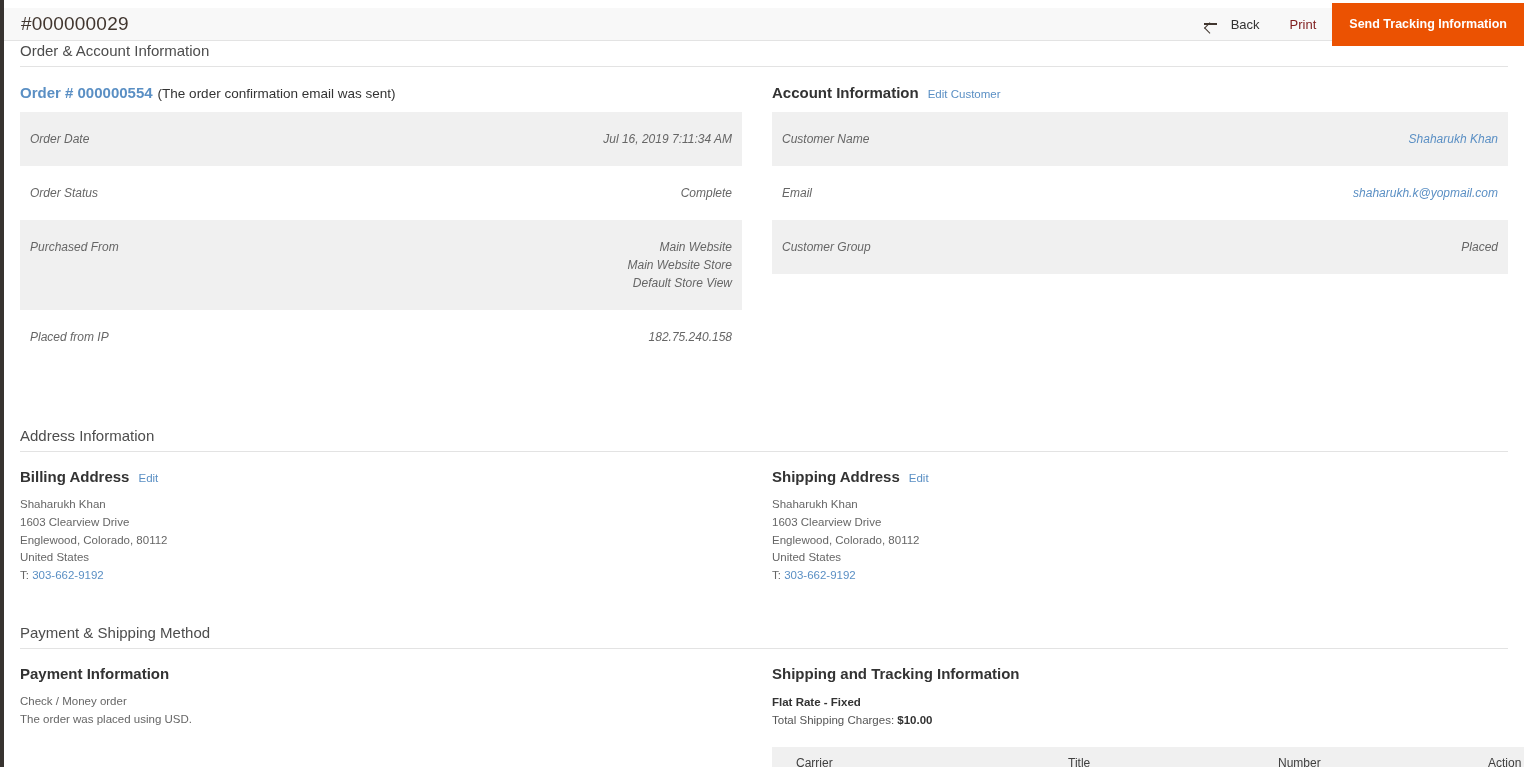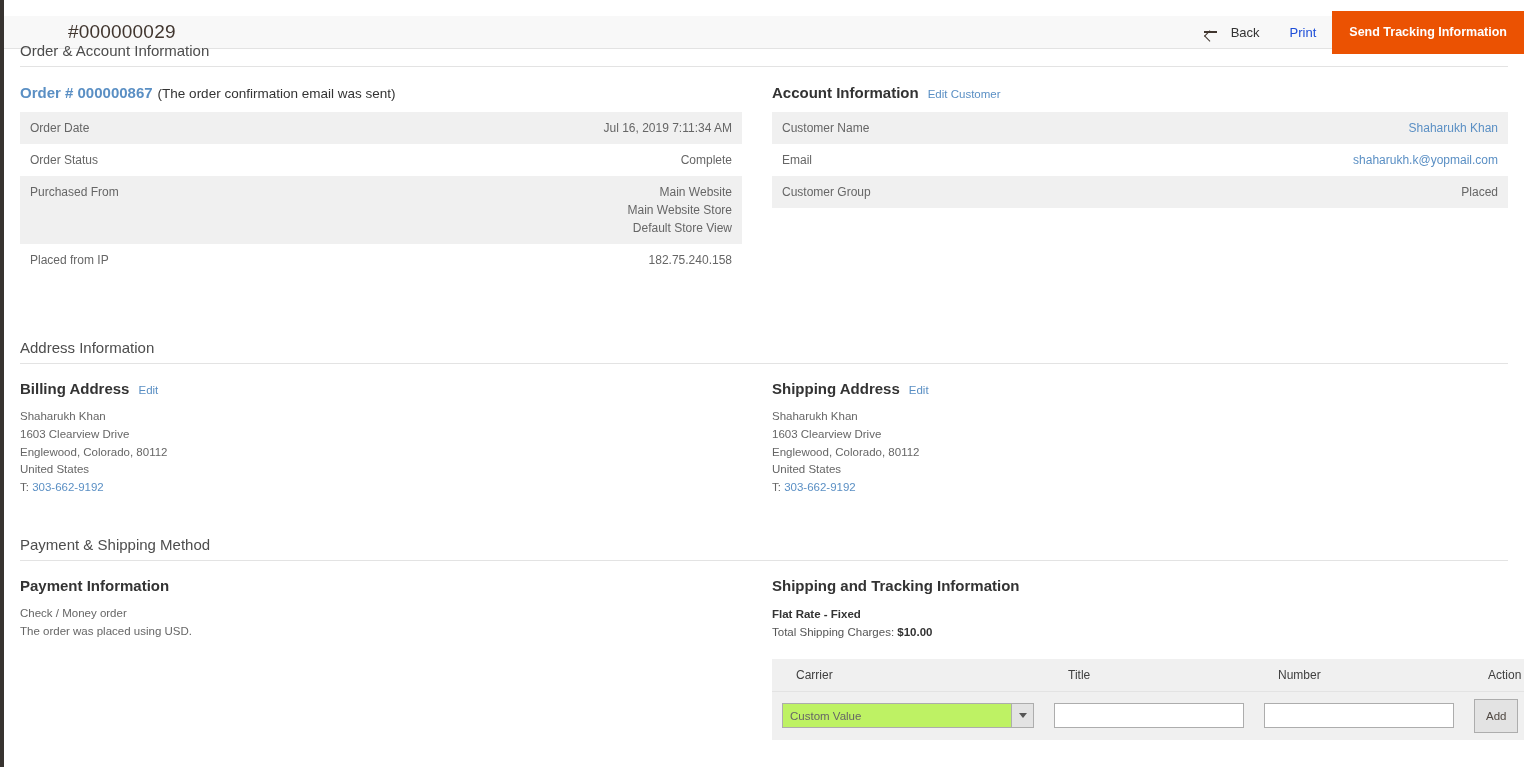--- a/index.html
+++ b/index.html
@@ -15,25 +15,25 @@
 
   
   .menu-strip {
     position: absolute; left: 0; top: 0;
     width: 4px; height: 767px;
     background: #373330;
   }
 
   
   .page-header {
-    position: absolute; left: 4px; top: 16px;
+    position: absolute; left: 4px; top: 8px;
     width: 1520px; height: 33px;
     background: #f8f8f8;
     border-bottom: 1px solid #e3e3e3;
-    display: flex; align-items: center; padding-left: 47px;
+    display: flex; align-items: center;
   }
   .page-title {
     font-size: 19px;
     color: #41362f;
     padding-left: 17px;
     font-weight: 400;
     letter-spacing: .2px;
     white-space: nowrap;
   }
   .header-actions {
@@ -52,21 +52,21 @@
     content: ""; position: absolute; left: 0; top: 5px;
     width: 13px; height: 1.5px; background: #41362f;
   }
   .arrow-left::after {
     content: ""; position: absolute; left: 0; top: 2.2px;
     width: 7px; height: 7px;
     border-left: 1.5px solid #41362f; border-bottom: 1.5px solid #41362f;
     transform: rotate(45deg); transform-origin: left bottom;
   }
   .btn-print {
-    font-size: 13px; color: #1d4ed8; background: none; border: none;
+    font-size: 13px; color: #7f1d1d; background: none; border: none;
     padding: 0 16px; height: 33px; cursor: pointer;
   }
   .btn-primary {
     background: #eb5202; color: #ffffff;
     border: none; height: 43px;
     padding: 0 17px;
     font-size: 12.5px; font-weight: bold;
     cursor: pointer; white-space: nowrap;
   }
 
@@ -93,24 +93,25 @@
     margin: 0; display: flex; align-items: baseline; gap: 9px;
   }
   .block-title .edit-link {
     font-size: 11.5px; font-weight: normal; color: #5a8fc4; cursor: pointer;
   }
   a.lnk, .lnk { color: #5a8fc4; text-decoration: none; cursor: pointer; }
 
   
   .info-table { width: 100%; border-collapse: collapse; font-size: 12px; }
   .info-table th, .info-table td {
-    padding: 7px 10px;
+    padding: 18px 10px;
     color: #666; font-weight: normal;
     vertical-align: top;
     line-height: 1.5;
+    font-style: italic;
   }
   .info-table th { text-align: left; }
   .info-table td { text-align: right; }
   .info-table tr:nth-child(odd) { background: #f0f0f0; }
   .info-table tr:nth-child(even) { background: #ffffff; }
 
   
   .addr {
     font-size: 11.5px; color: #666; line-height: 1.55; margin-top: 11px;
   }
@@ -181,21 +182,21 @@
     </div>
   </div>
 
   <div class="content">
 
     <div class="section-head">Order &amp; Account Information</div>
 
     <div class="cols" style="margin-top:17px;">
       <div class="col">
         <div class="block-title">
-          <span class="lnk" style="font-weight:bold;">Order # 000000867</span>
+          <span class="lnk" style="font-weight:bold;">Order # 000000554</span>
           <span style="font-size:13.5px;font-weight:normal;color:#333;margin-left:-4px;">(The order confirmation email was sent)</span>
         </div>
         <table class="info-table" style="margin-top:11px;">
           <tbody>
             <tr>
               <th>Order Date</th>
               <td>Jul 16, 2019 7:11:34 AM</td>
             </tr>
             <tr>
               <th>Order Status</th>

